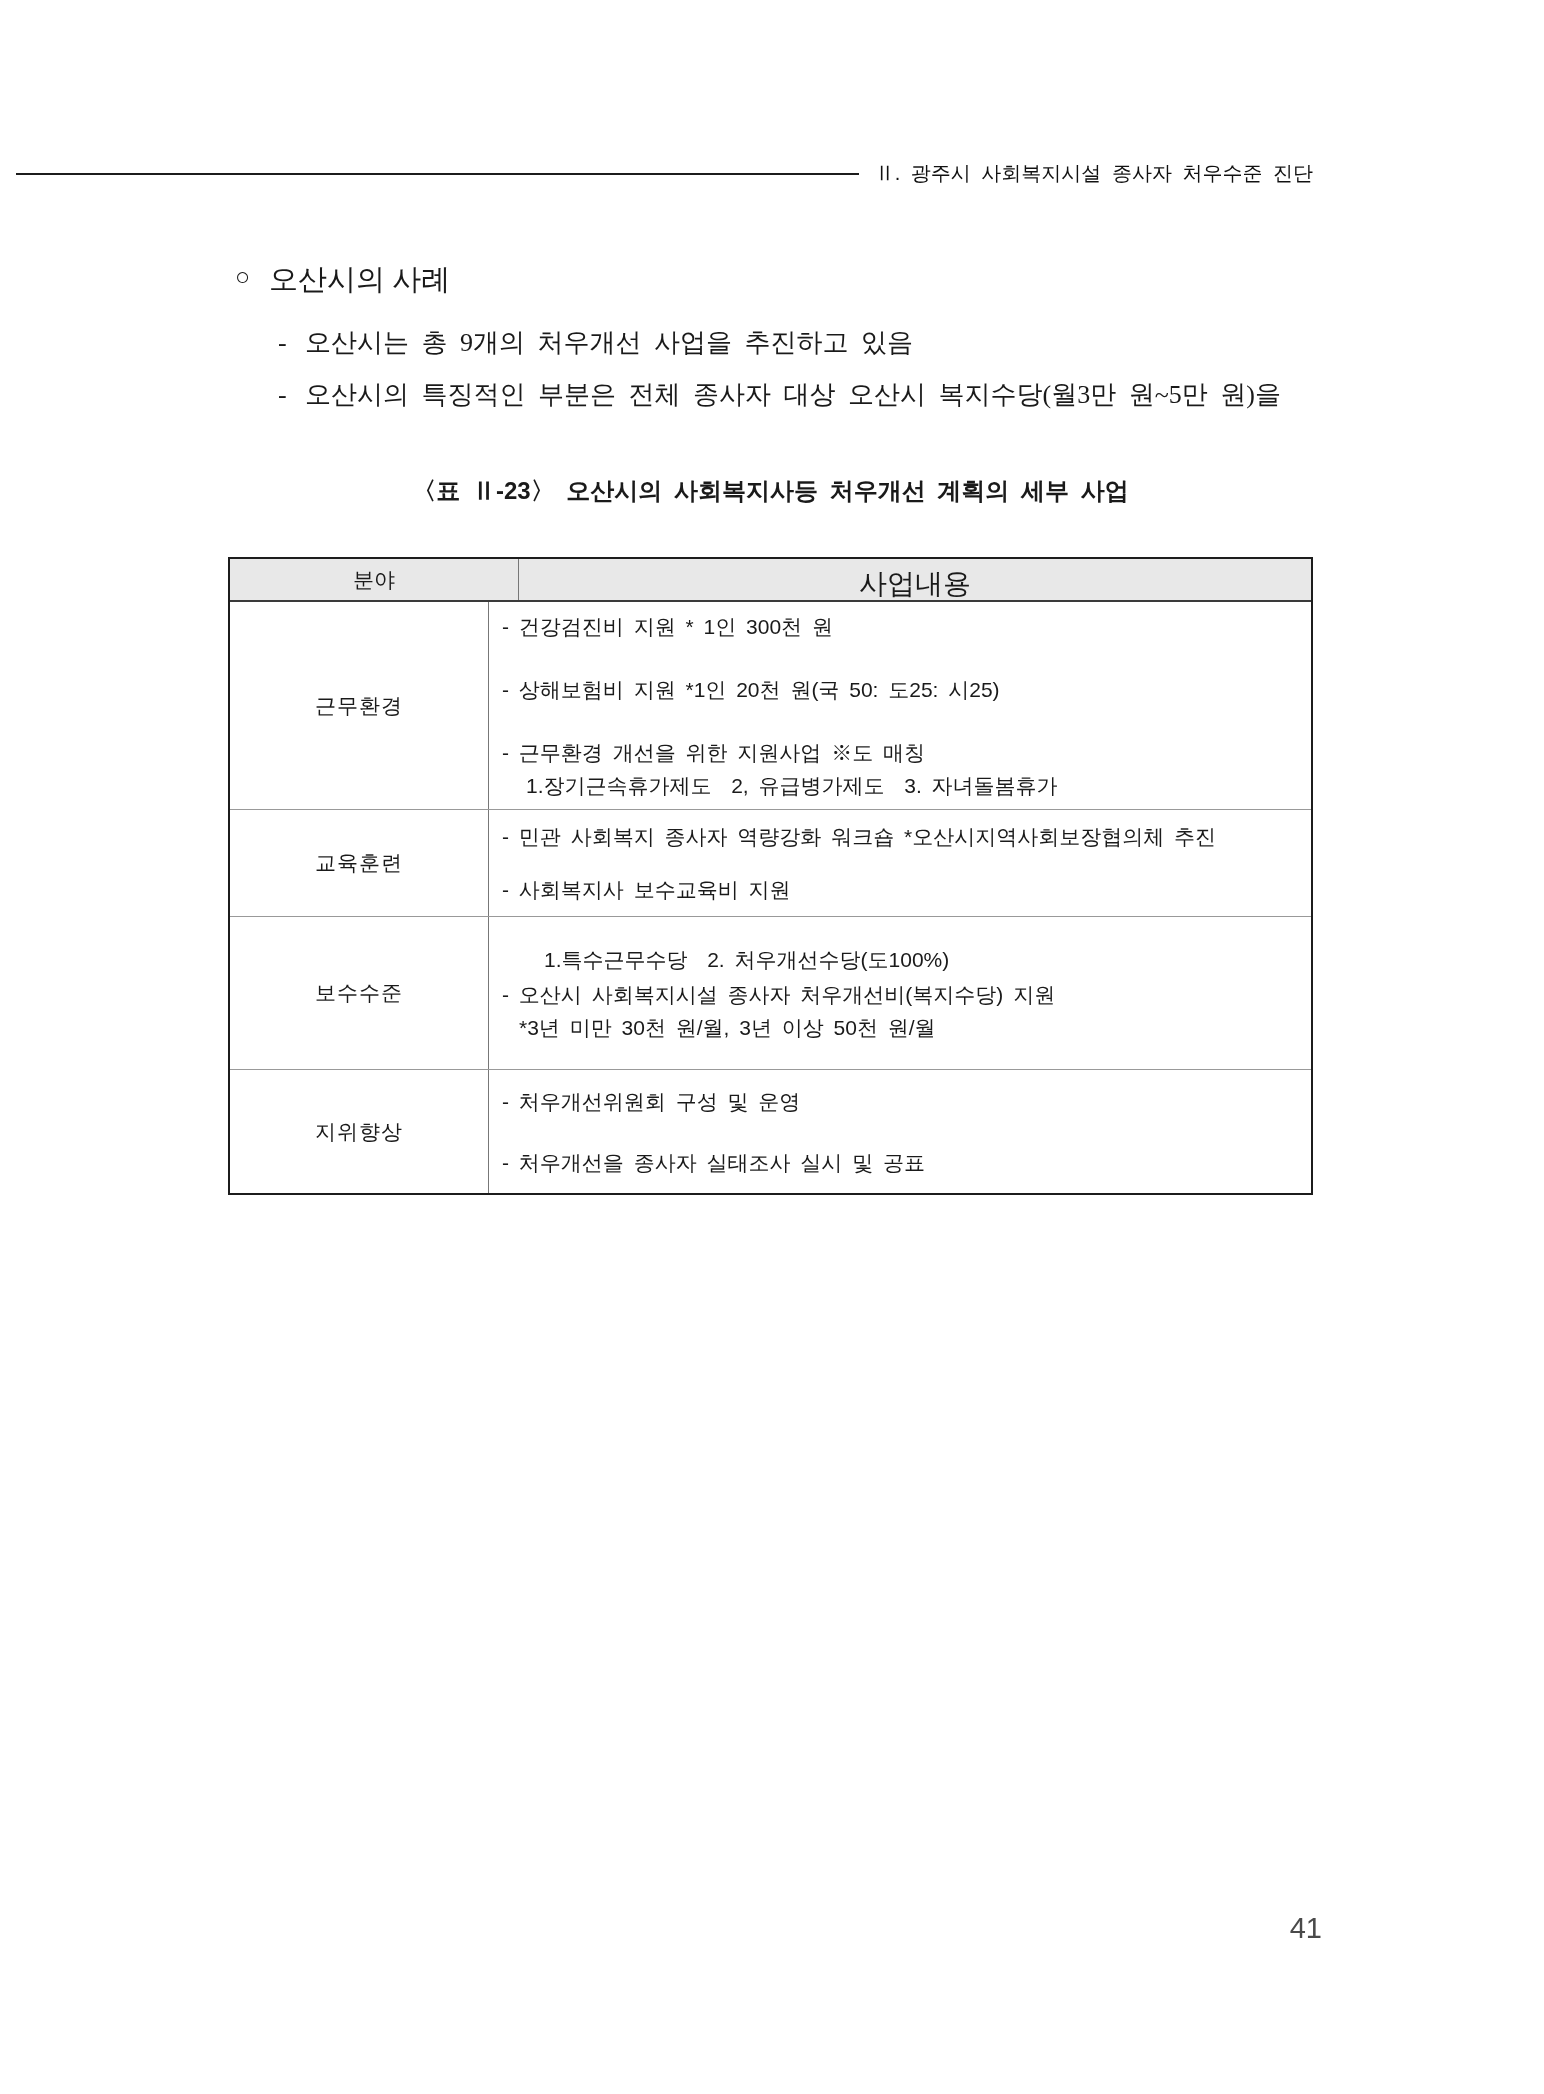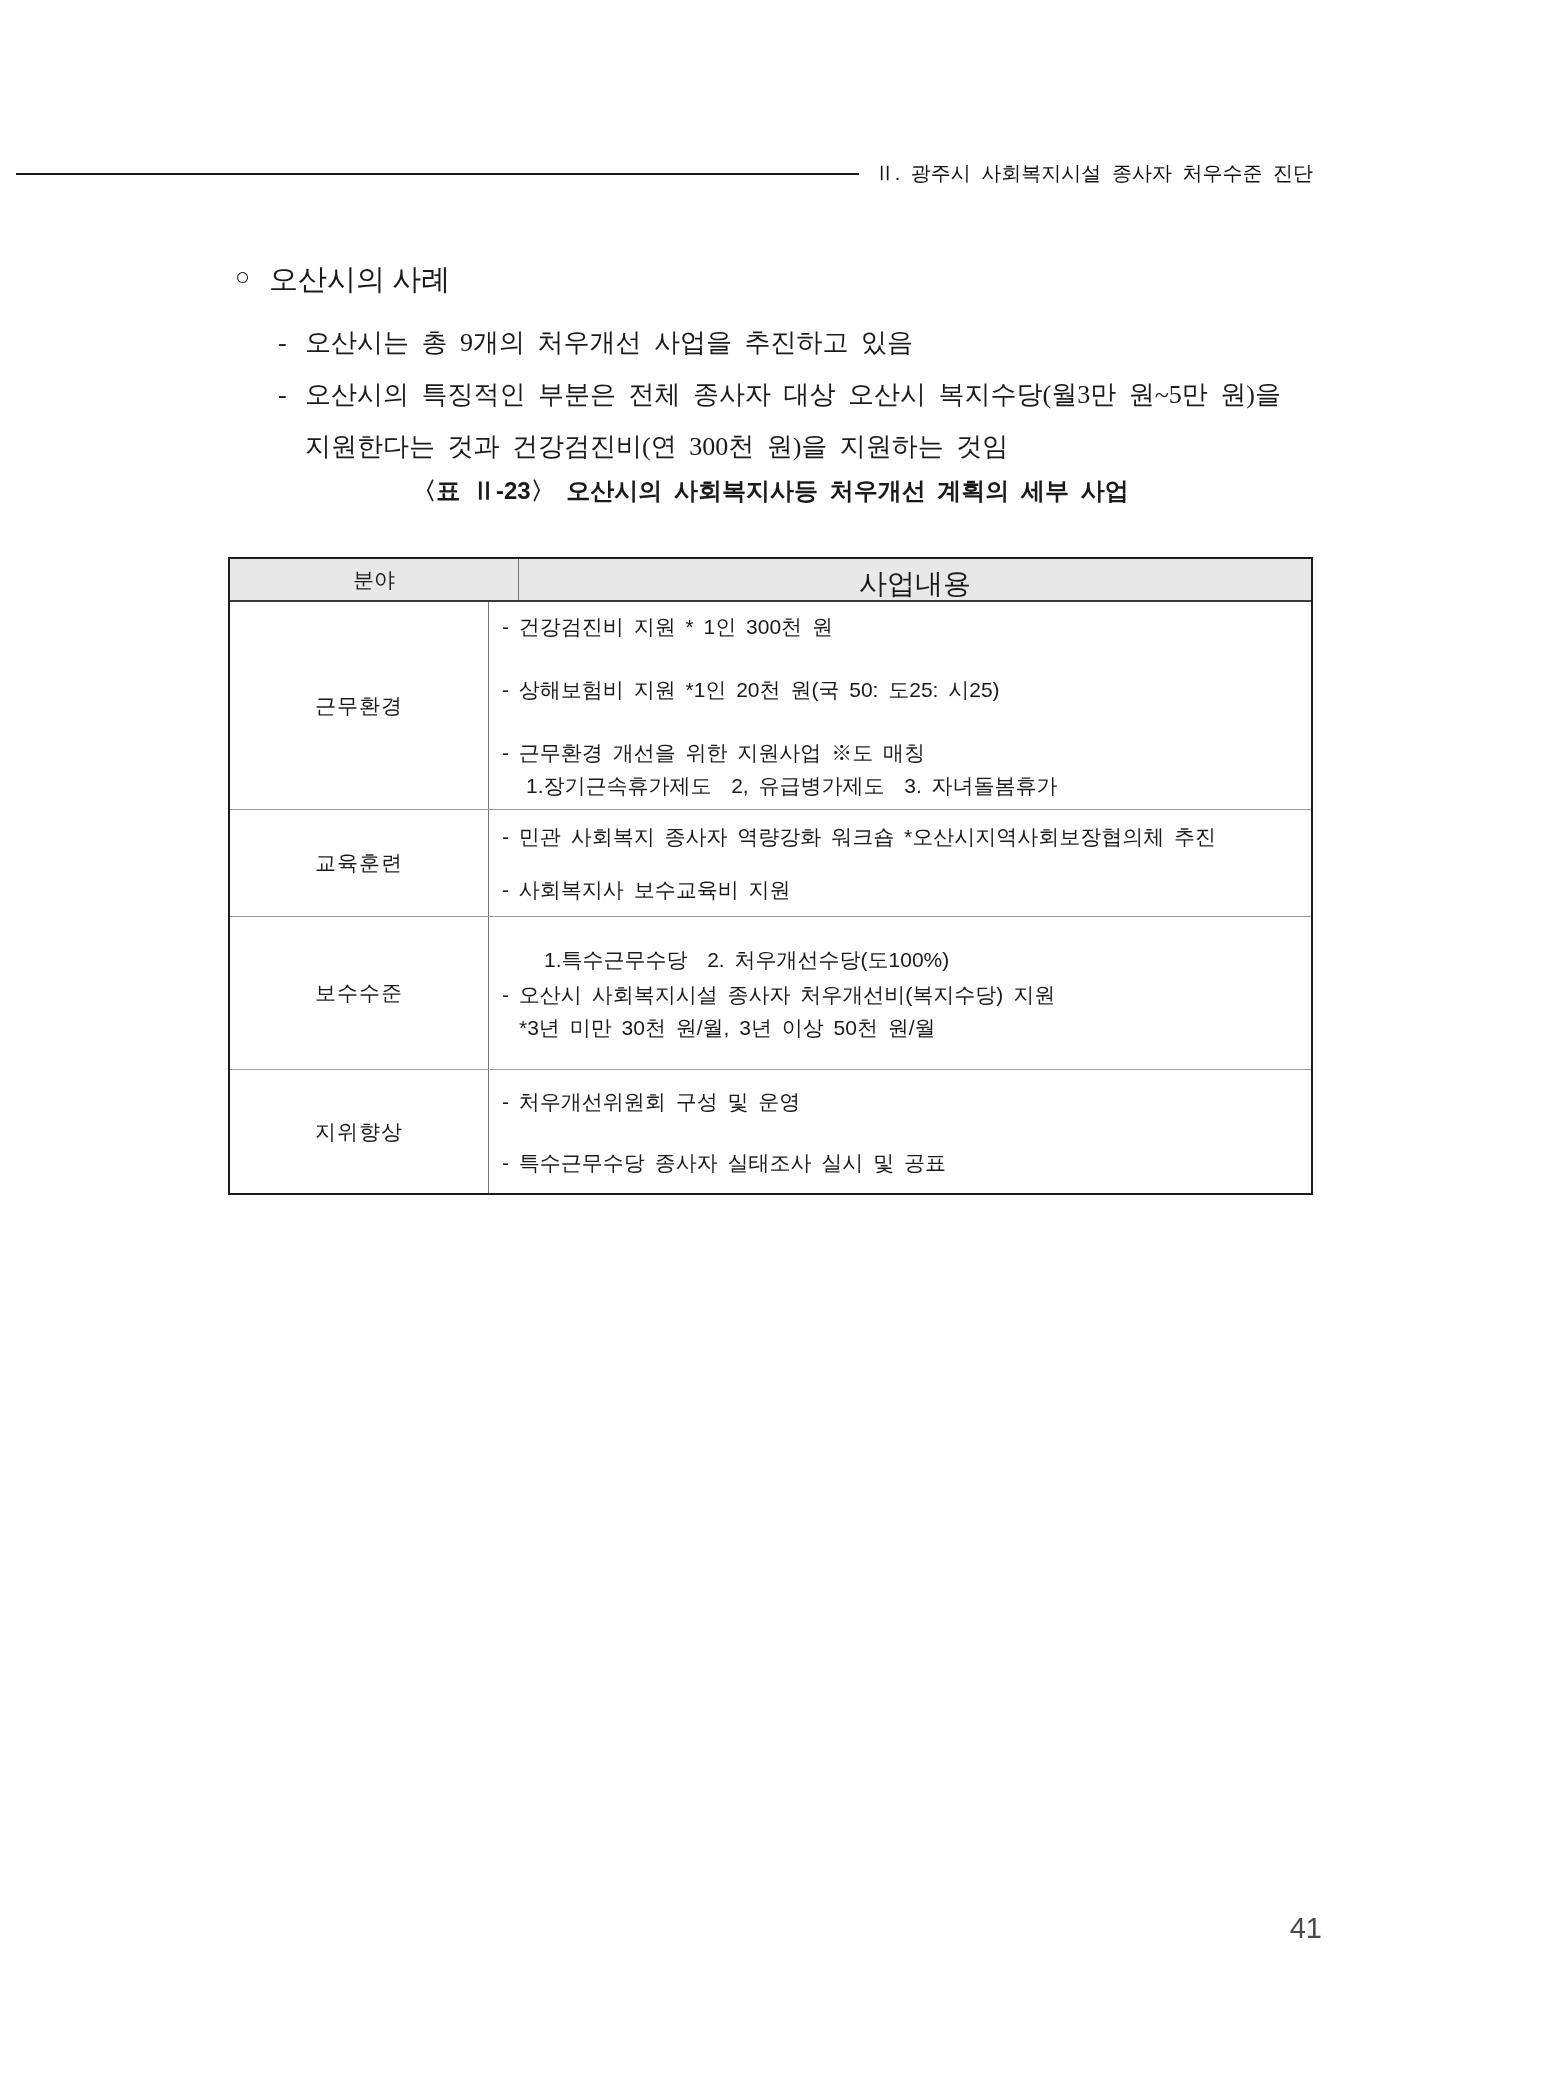--- a/index.html
+++ b/index.html
@@ -71,21 +71,20 @@
       <div class="bullet">
         <span class="dash">-</span>
         <div class="btext">
           <div class="bline">오산시는 총 9개의 처우개선 사업을 추진하고 있음</div>
         </div>
       </div>
       <div class="bullet">
         <span class="dash">-</span>
         <div class="btext">
           <div class="bline">오산시의 특징적인 부분은 전체 종사자 대상 오산시 복지수당(월3만 원~5만 원)을</div>
-          <div class="bline">지원한다는 것과 건강검진비(연 300천 원)을 지원하는 것임</div>
         </div>
       </div>
     </div>
 
   <div class="caption">〈표 Ⅱ-23〉 오산시의 사회복지사등 처우개선 계획의 세부 사업</div>
 
   <div class="table">
     <div class="thead">
       <div class="th-cat">분야</div>
       <div class="th-content">사업내용</div>
@@ -129,21 +128,21 @@
             </div>
           </div>
         </div>
         <div class="trow">
           <div class="tcell-cat">지위향상</div>
           <div class="tcell-content gap-lg">
             <div class="titem">
               <div class="cell-line">- 처우개선위원회 구성 및 운영</div>
             </div>
             <div class="titem">
-              <div class="cell-line">- 특수근무수당 종사자 실태조사 실시 및 공표</div>
+              <div class="cell-line">- 처우개선을 종사자 실태조사 실시 및 공표</div>
             </div>
           </div>
         </div>
       </div>
   </div>
 
   <div class="page-number">41</div>
 
 </div>
 

